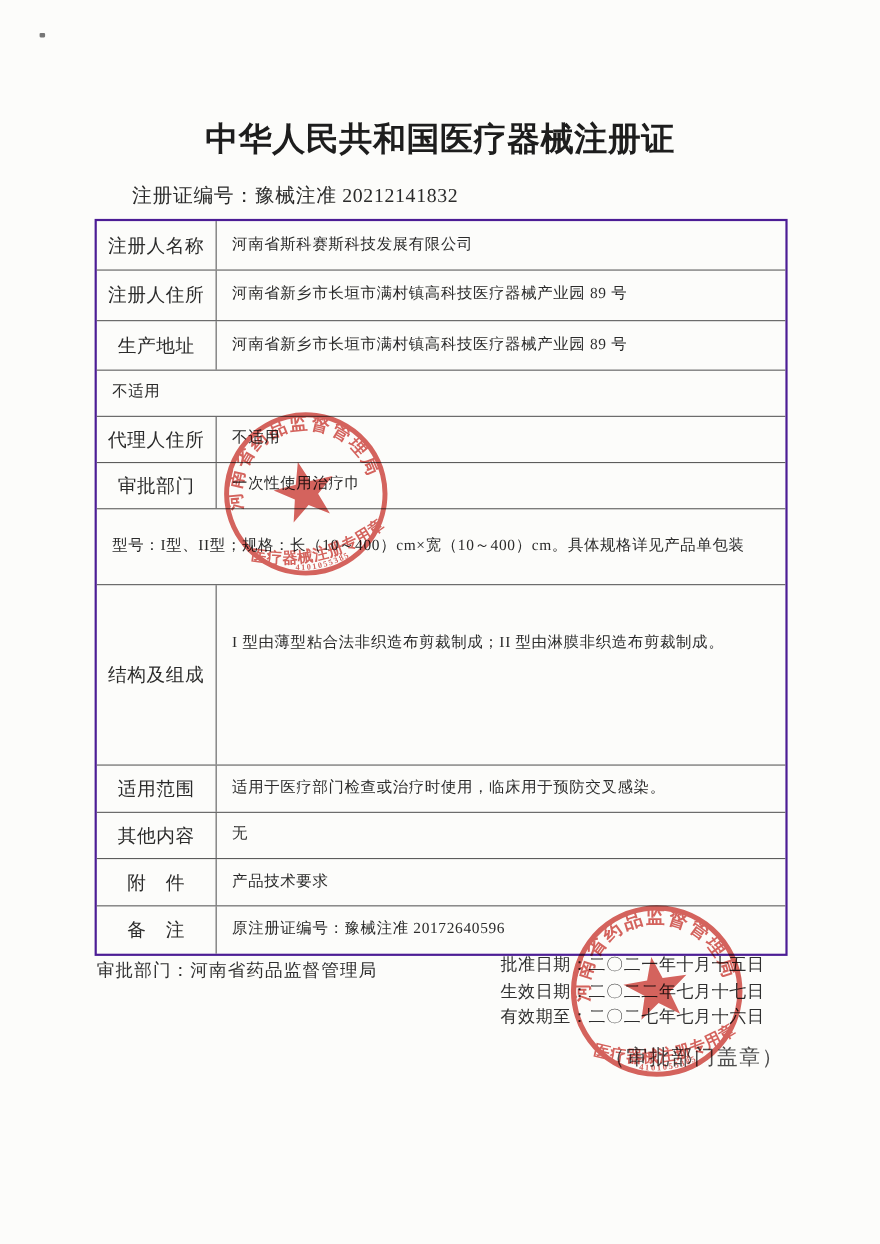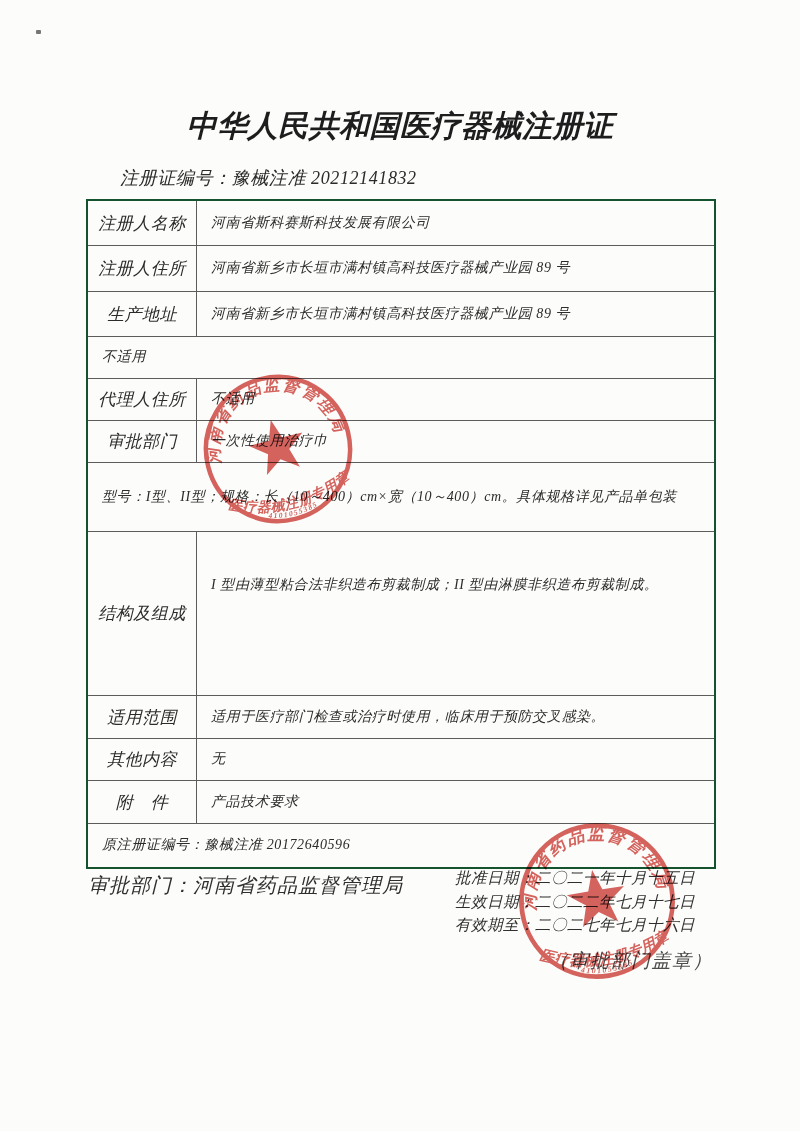--- a/index.html
+++ b/index.html
@@ -1,53 +1,52 @@
 <!DOCTYPE html>
 <html><head>
 <meta charset="utf-8">
 <style>
   * { margin:0; padding:0; box-sizing:border-box; }
   html,body { background:#e8e8e8; }
   .page {
     position:relative; width:800px; height:1131px; margin:0 auto;
     background:#fcfcfa; overflow:hidden; color:#2b2b2b;
     font-family:"Liberation Serif","DejaVu Serif",serif;
-    font-style:italic;
   }
   .speck { position:absolute; left:36px; top:30px; width:5px; height:4px;
     background:#4a4a4a; opacity:.75; border-radius:1px; }
   .doc-title {
     position:absolute; left:0; top:106px; width:100%;
     text-align:center; font-size:30px; font-weight:700; color:#1d1d1d;
     letter-spacing:.5px;
   }
   .cert-line { position:absolute; left:120px; top:166px; font-size:18px; color:#2b2b2b; letter-spacing:.6px; }
   .reg-table {
     position:absolute; left:86px; top:199px; width:630px;
-    border:2px solid #14532d; background:transparent;
+    border:2px solid #4c1d95; background:transparent;
   }
   .trow { display:flex; align-items:stretch; border-top:1px solid #5c5c5c; }
   .trow:first-child { border-top:none; }
   .tlbl {
     width:109px; flex:0 0 109px; border-right:1px solid #5c5c5c;
     display:flex; align-items:center; justify-content:center;
     text-align:center; font-size:17px; letter-spacing:.5px; color:#2b2b2b;
     padding:2px 3px;
   }
   .tval {
     flex:1; display:flex; align-items:center;
     padding:6px 10px 6px 14px; font-size:14px; letter-spacing:.6px;
     line-height:1.62; color:#2b2b2b;
   }
   .r1{min-height:44px}.r2{min-height:46px}.r3{min-height:45px}
   .r4{min-height:42px}.r5{min-height:42px}.r6{min-height:42px}
   .r7{min-height:69px}.r8{min-height:164px}
   .r9{min-height:43px}.r10{min-height:43px}.r11{min-height:42px}.r12{min-height:44px}
   .r8 .tval { align-items:flex-start; padding-top:42px; }
-  .footer-left { position:absolute; left:88px; top:872px; font-size:20px; letter-spacing:1px; color:#2f2f2f; }
+  .footer-left { position:absolute; left:88px; top:872px; font-size:16px; letter-spacing:1px; color:#2f2f2f; }
   .dates { position:absolute; left:455px; top:866px; font-size:15.5px; letter-spacing:.5px; color:#2f2f2f; }
   .dates .dline { height:23.5px; line-height:23.5px; white-space:nowrap; }
   .stamp-hint { position:absolute; left:549px; top:948px; font-size:19px; letter-spacing:1.5px; color:#4d4d4d; }
   .stamp { position:absolute; width:170px; height:170px; opacity:.84; mix-blend-mode:multiply; }
   .stamp-upper { left:193px; top:364px; transform:rotate(-14deg); }
   .stamp-lower { left:512px; top:816px; transform:rotate(-9deg) scale(1.05); }
   .stamp text { font-family:"Liberation Serif","DejaVu Serif",serif; font-weight:700; }
   .ring-txt { font-size:16.5px; letter-spacing:2px; }
   .inner-txt { font-size:14px; letter-spacing:.5px; }
   .serial-txt { font-size:7.5px; letter-spacing:1.5px; font-weight:400; }
@@ -102,20 +101,21 @@
     </div>
     <div class="trow r11">
       <div class="tlbl">其他内容</div>
       <div class="tval">无</div>
     </div>
     <div class="trow r10">
       <div class="tlbl">附　件</div>
       <div class="tval">产品技术要求</div>
     </div>
     <div class="trow r12">
+      <div class="tlbl">备　注</div>
       <div class="tval">原注册证编号：豫械注准 20172640596</div>
     </div>
   </div>
 
   <div class="footer-left">
     <span>审批部门：</span><span>河南省药品监督管理局</span>
   </div>
 
   <div class="dates">
     <div class="dline">

